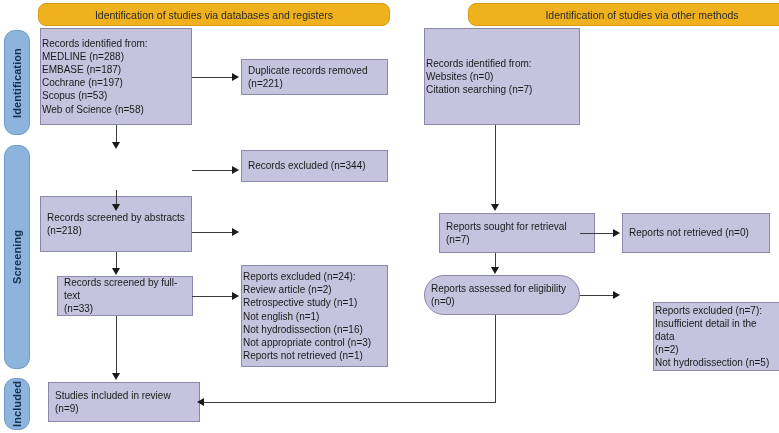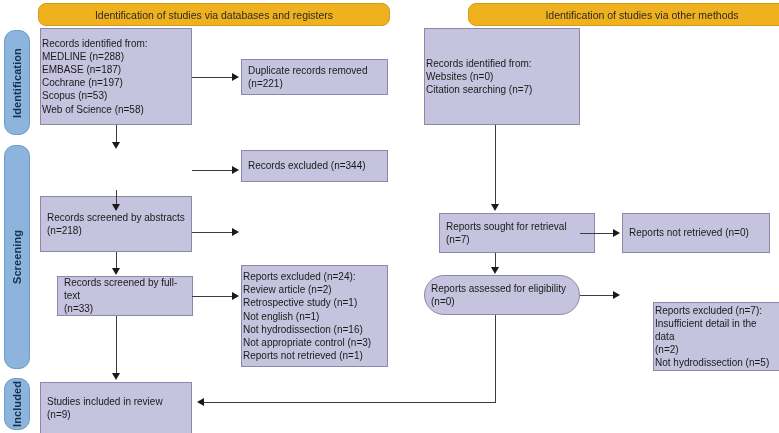--- a/index.html
+++ b/index.html
@@ -96,21 +96,21 @@
   <div class="box left-al" style="left:241px;top:265px;width:147px;height:102px;">
     <div class="txt">Reports excluded (n=24):
    Review article (n=2)
    Retrospective study (n=1)
    Not english (n=1)
    Not hydrodissection (n=16)
    Not appropriate control (n=3)
    Reports not retrieved (n=1)</div>
   </div>
 
-  <div class="box" style="left:40px;top:382px;width:152px;height:52px;">
+  <div class="box" style="left:48px;top:382px;width:152px;height:40px;">
     <div class="txt">Studies included in review
 (n=9)</div>
   </div>
 
   <div class="box left-al" style="left:424px;top:28px;width:156px;height:97px;">
     <div class="txt">Records identified from:
    Websites (n=0)
    Citation searching (n=7)</div>
   </div>
 

